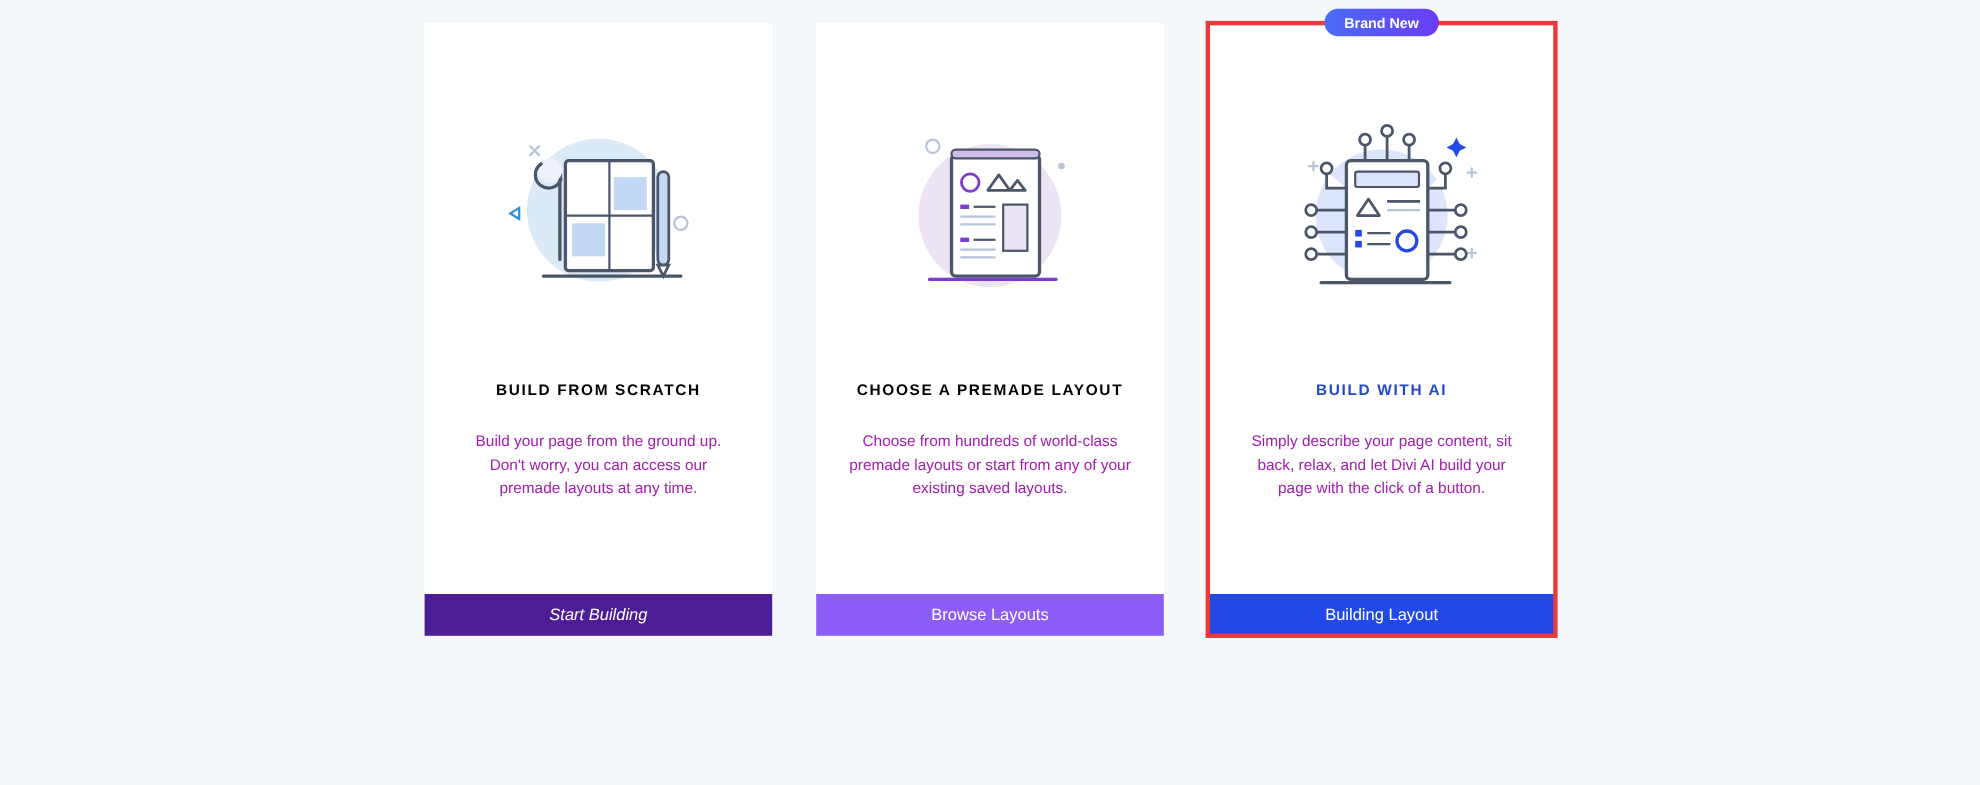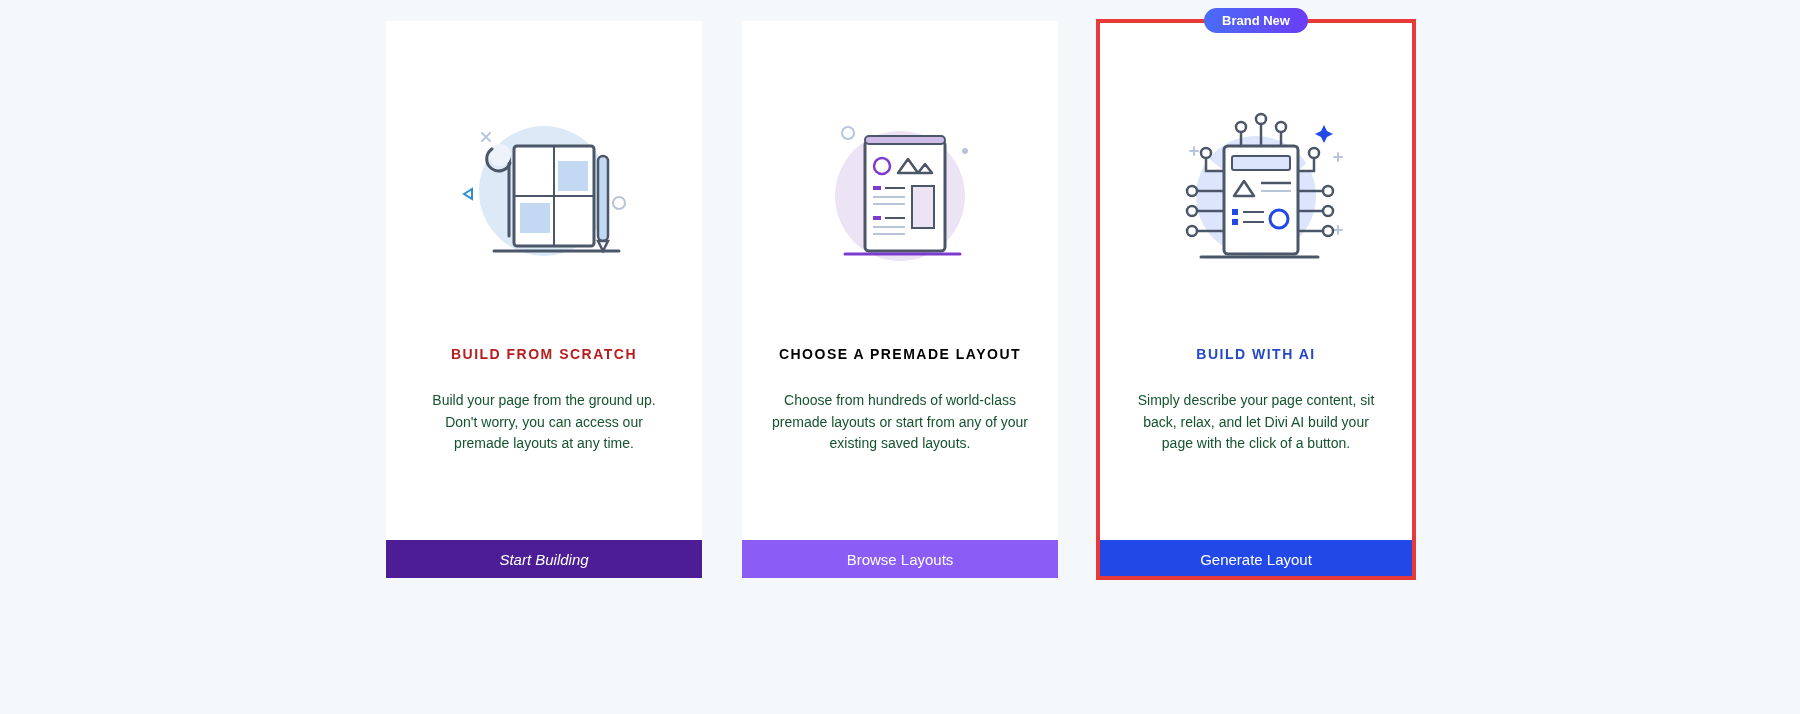--- a/index.html
+++ b/index.html
@@ -55,26 +55,26 @@
       margin-bottom: 55px;
     }
     .card-title {
       font-size: 14px;
       font-weight: 700;
       letter-spacing: 1.5px;
       text-transform: uppercase;
       margin-bottom: 28px;
       text-align: center;
     }
-    .title-blue { color: #b91c1c; text-align: center; }
+    .title-blue { color: #000000; text-align: center; }
     .title-purple { color: #000000; }
     .title-darkblue { color: #2249c7; }
     .card-desc {
       font-size: 14px;
-      color: #14532d;
+      color: #a21caf;
       line-height: 1.55;
       text-align: center;
       padding: 0 30px;
       flex-grow: 1;
     }
     .card-button {
       width: 100%;
       height: 38px;
       border: none;
       color: #fff;
@@ -218,16 +218,16 @@
         <rect x="86" y="128" width="6" height="6" fill="#2249e8"></rect>
         <line x1="97" y1="121" x2="118" y2="121" stroke="#4b5668" stroke-width="2"></line>
         <line x1="97" y1="131" x2="118" y2="131" stroke="#4b5668" stroke-width="2"></line>
         <circle cx="133" cy="128" r="9" fill="none" stroke="#2249e8" stroke-width="3"></circle>
 
         <line x1="55" y1="166" x2="172" y2="166" stroke="#4b5668" stroke-width="3" stroke-linecap="round"></line>
       </svg>
     </div>
     <div class="card-title title-darkblue">BUILD WITH AI</div>
     <div class="card-desc">Simply describe your page content, sit back, relax, and let Divi AI build your page with the click of a button.</div>
-    <button class="card-button btn-darkblue">Generate Layout</button>
+    <button class="card-button btn-darkblue">Building Layout</button>
   </div>
 
 </div>
 
 </body></html>

